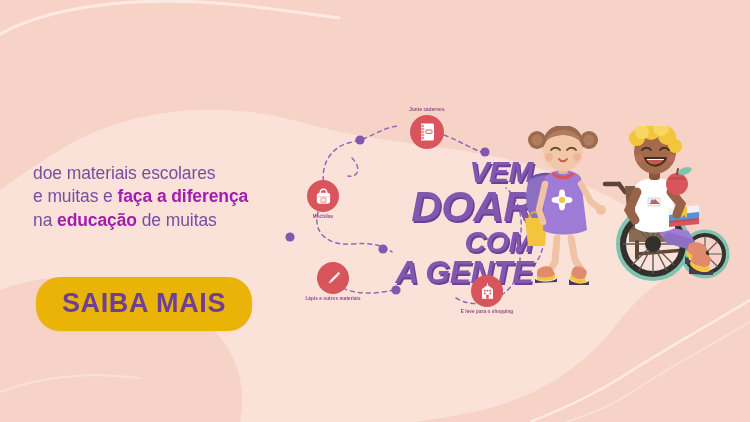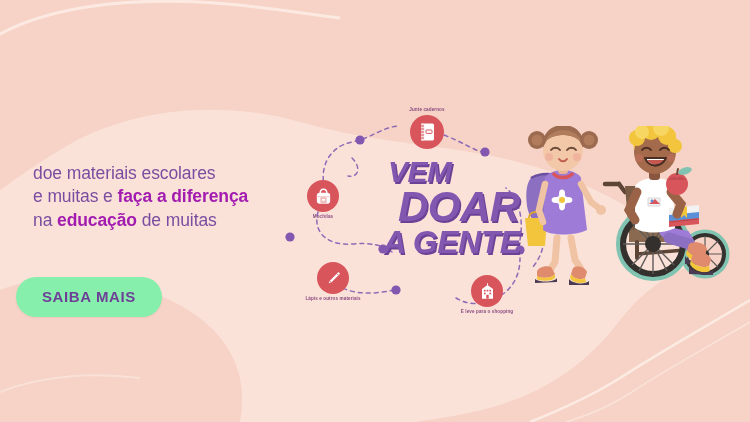--- a/index.html
+++ b/index.html
@@ -28,41 +28,41 @@
     font-size:17.5px;
     line-height:23.5px;
     color:#7A4DA0;
     font-weight:400;
     letter-spacing:-0.1px;
   }
   #headline b{font-weight:700;color:#a21caf;}
   #headline .date{font-weight:700;color:#6E3F96;}
 
   #cta{
-    position:absolute;left:16px;top:277px;
-    background:#86efac;
+    position:absolute;left:36px;top:277px;
+    background:#eab308;
     border:none;
     border-radius:24px;
     padding:11px 26px 12px 26px;
     font-family:"Liberation Sans", sans-serif;
-    font-size:15px;
+    font-size:27px;
     font-weight:700;
     letter-spacing:0.6px;
     color:#6E3F96;
     cursor:pointer;
     box-shadow:0 1px 2px rgba(150,100,110,.10);
   }
 
   
   #lettering{
     position:absolute;left:383px;top:158px;width:150px;
     color:#8257B0;
     font-weight:700;
     font-style:italic;
-    text-align:left;
+    text-align:right;
   }
   #lettering div{
     line-height:0.93;
     text-shadow:1.5px 1.5px 0 #6B4196;
     letter-spacing:-0.5px;
     white-space:nowrap;
   }
   .l-vem{font-size:30px;margin-left:5px;}
   .l-doar{font-size:42px;margin-left:15px;margin-top:1px;}
   .l-com{font-size:30px;margin-left:36px;margin-top:2px;}
@@ -156,20 +156,21 @@
       <span>e muitas e </span><b>faça a diferença</b><br>
       <span>na </span><b>educação</b><span> de muitas</span><br>
     </p>
   </div>
 
   <button id="cta">SAIBA MAIS</button>
 
   <div id="lettering">
     <div class="l-vem">VEM</div>
     <div class="l-doar">DOAR</div>
+    <div class="l-com">COM</div>
     <div class="l-gente">A GENTE</div>
   </div>
 
   <div class="node" id="node-cadernos">
     <div class="cap">Junte cadernos</div>
     <div class="circle">
       <svg width="18" height="20" viewBox="0 0 18 20">
         <rect x="3" y="1.5" width="13" height="17" rx="1.6" fill="#FFFFFF"></rect>
         <rect x="3" y="1.5" width="3.2" height="17" fill="#F6DCDC"></rect>
         <g stroke="#D8555C" stroke-width="1.1" stroke-linecap="round">

